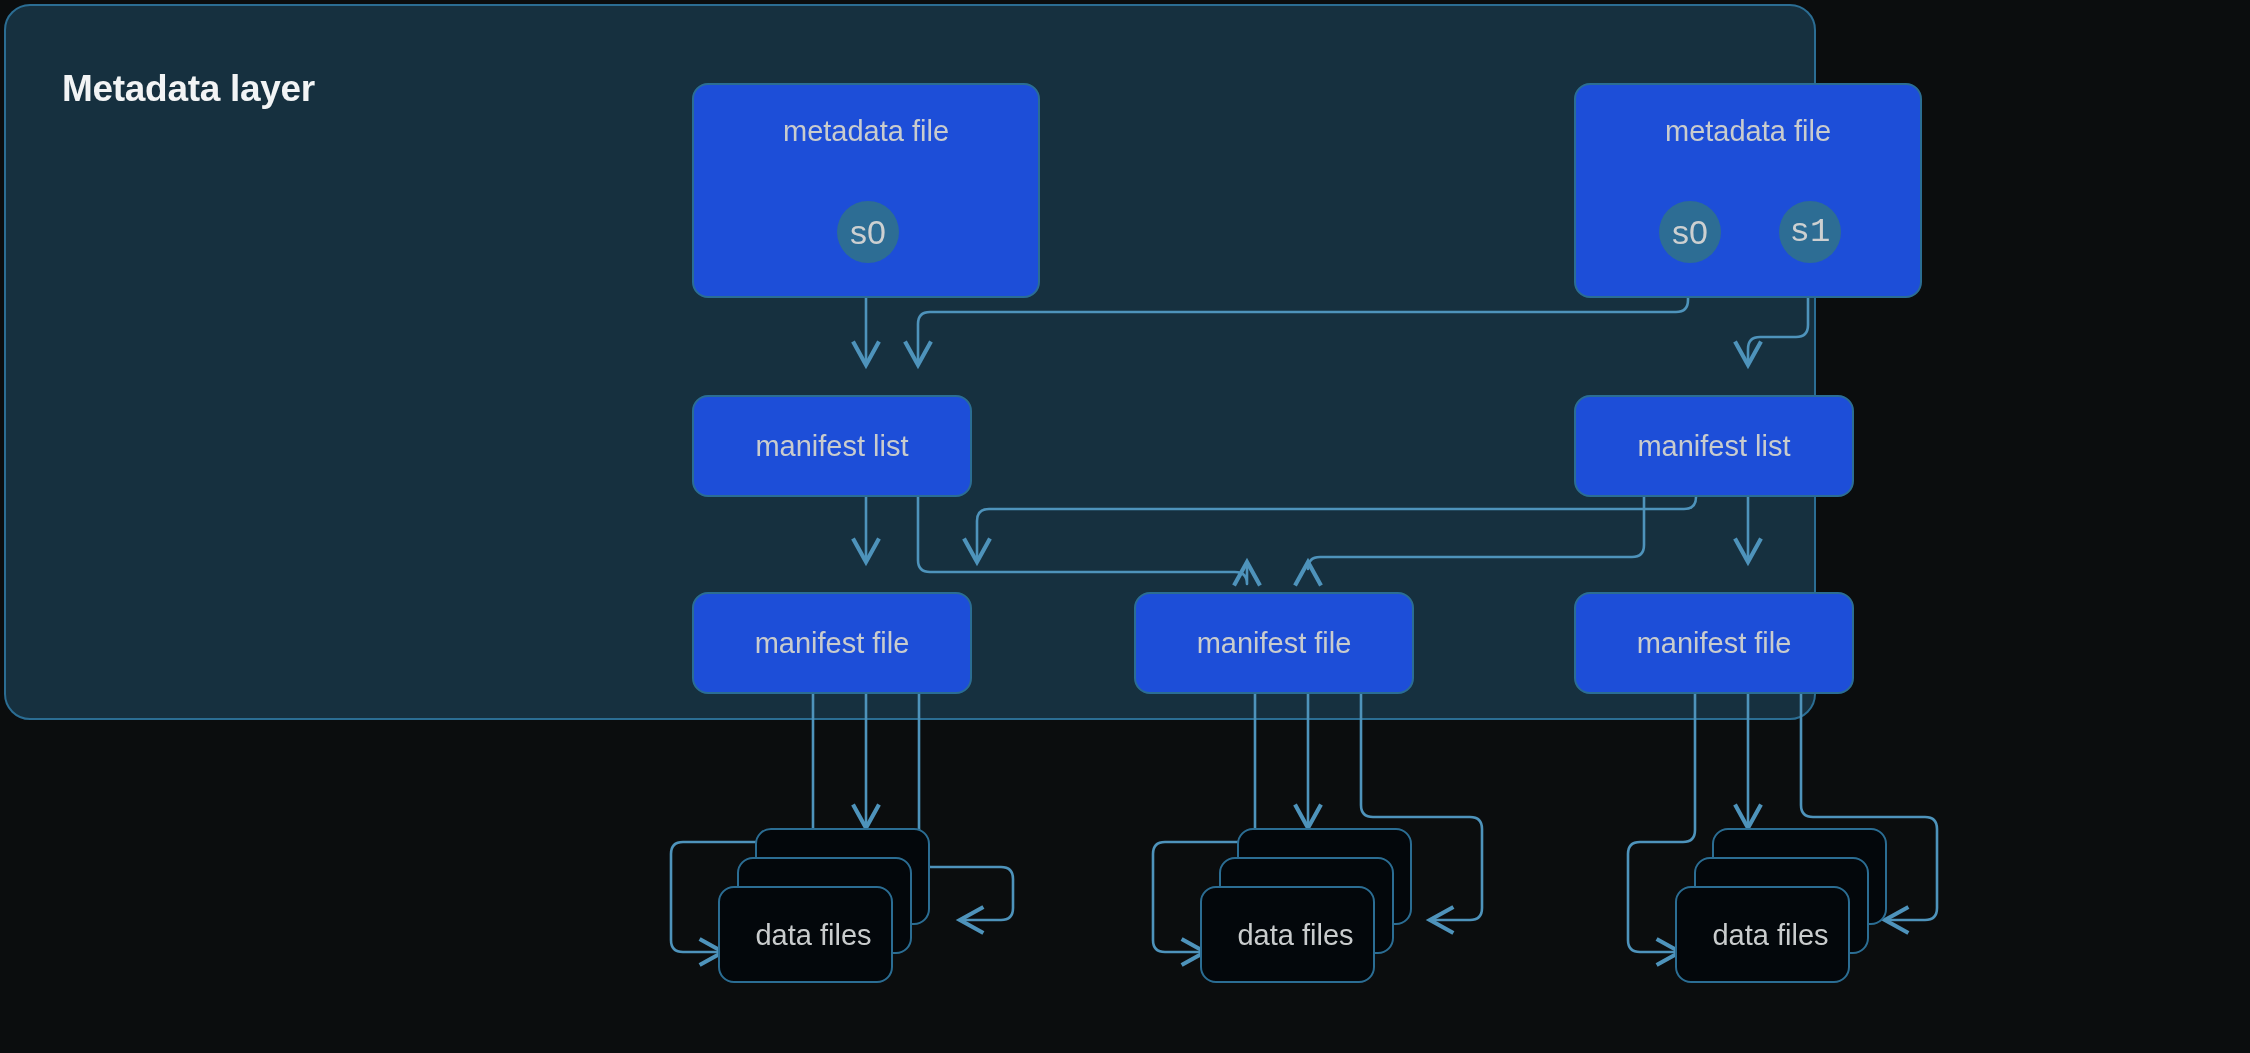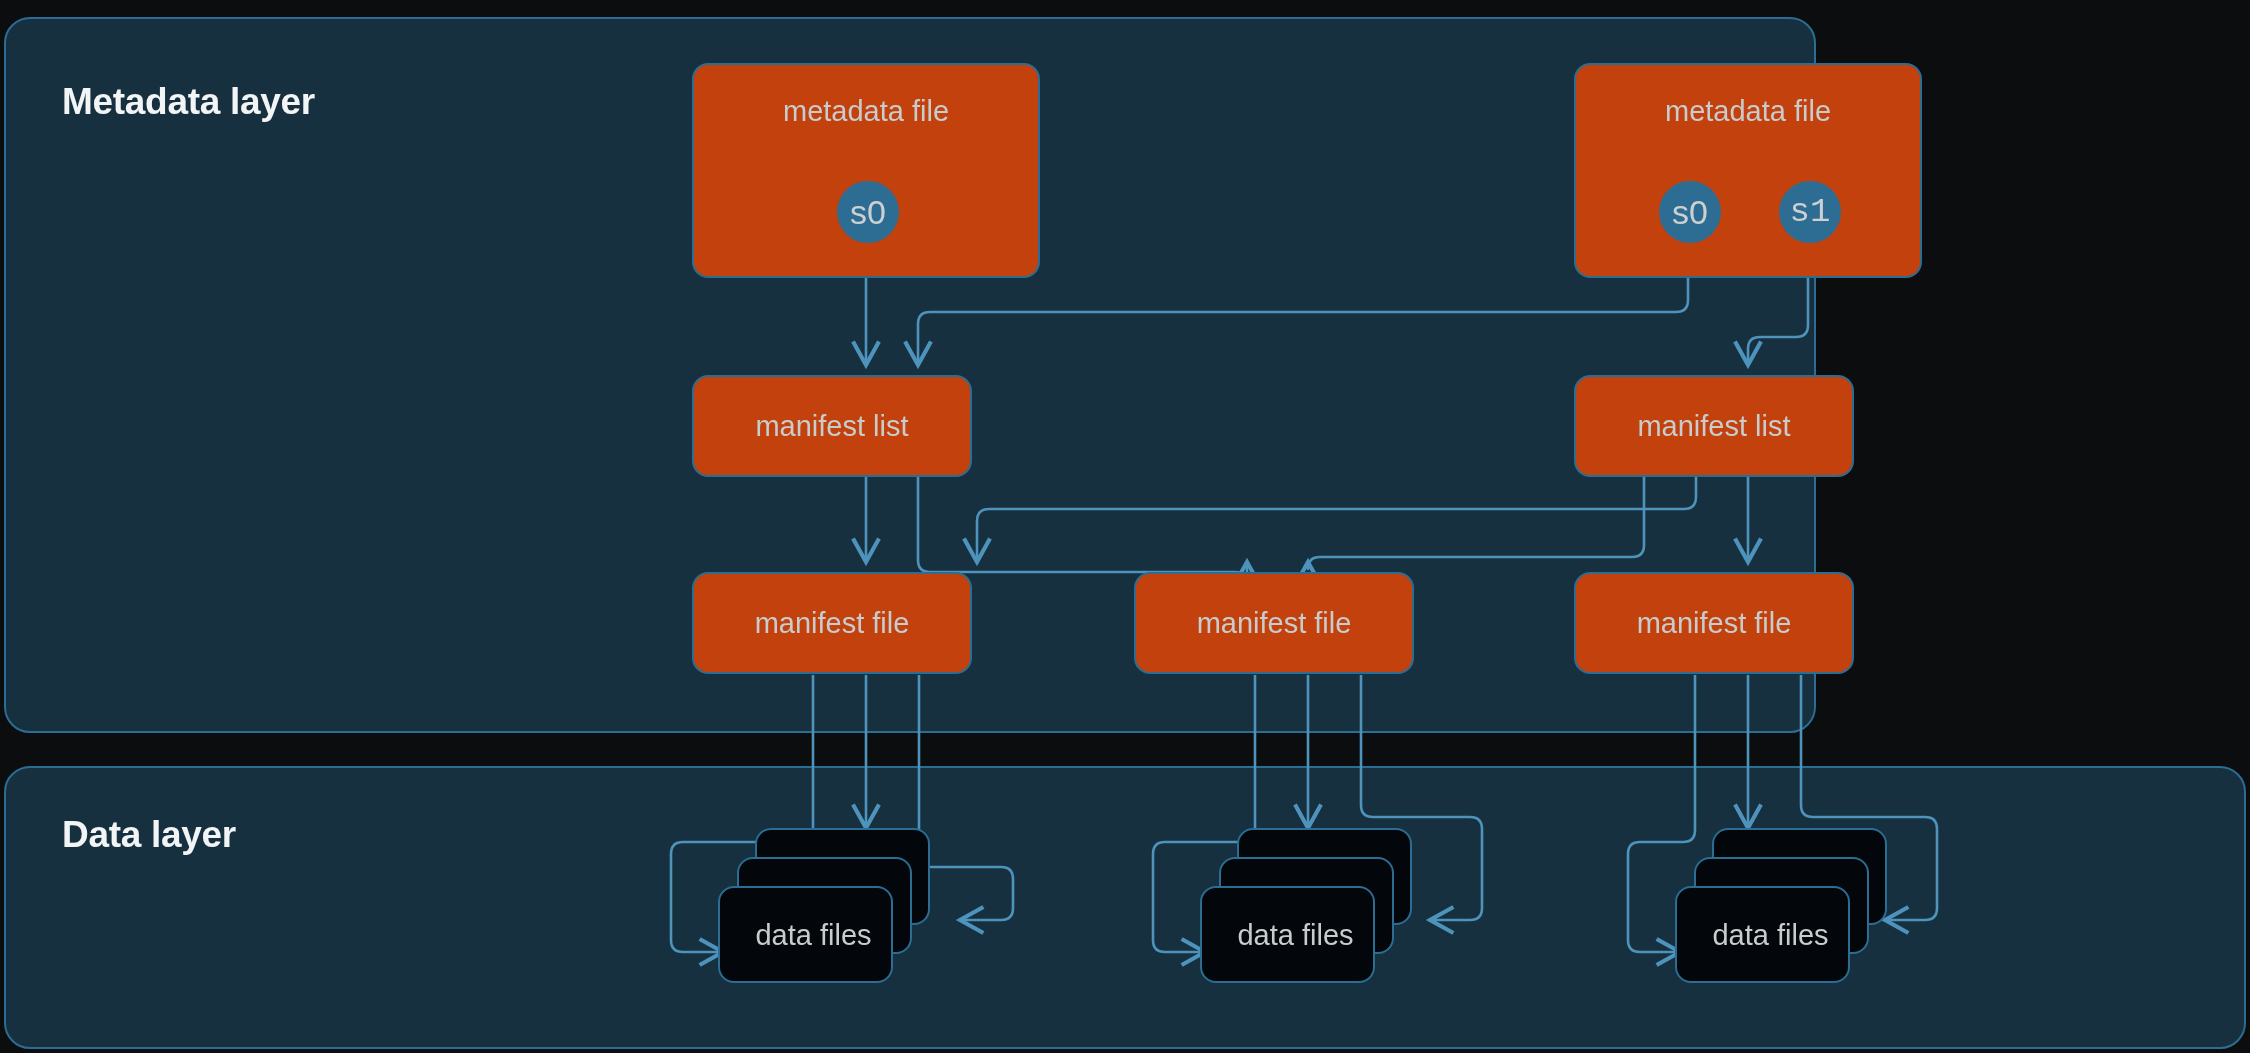--- a/index.html
+++ b/index.html
@@ -20,21 +20,21 @@
     background: #0b0d0e;
   }
   .layer {
     position: absolute;
     left: 4px;
     background: #16303f;
     border: 2px solid #2b6d93;
     border-radius: 26px;
     box-sizing: border-box;
   }
-  #metadata-layer { top: 17px;  width: 1812px; height: 716px; padding-left: 34px; }
+  #metadata-layer { top: 4px;  width: 1812px; height: 716px; padding-left: 34px; }
   #data-layer     { top: 766px; width: 2242px; height: 283px; }
 
   .layer-title {
     position: absolute;
     left: 56px;
     color: #f2f4f5;
     font-size: 37px;
     font-weight: bold;
     letter-spacing: -0.3px;
     white-space: nowrap;
@@ -45,24 +45,25 @@
   
   #edges {
     position: absolute;
     left: 0; top: 0;
     width: 2250px; height: 1053px;
     pointer-events: none;
   }
 
   .node {
     position: absolute;
-    background: #c2410c;
+    background: #1d4ed8;
     border: 2px solid #2b6d93;
     border-radius: 16px;
     box-sizing: border-box;
+    margin-top: 20px;
   }
   .node-label {
     position: absolute;
     left: 0; right: 0;
     text-align: center;
     color: #c9cccd;
     font-size: 29px;
     white-space: nowrap;
   }
 
@@ -119,23 +120,20 @@
 </style>
 </head>
 <body>
 
 <div id="stage">
 
   <div class="layer" id="metadata-layer">
     <div class="layer-title">Metadata layer</div>
   </div>
 
-  <div class="layer" id="data-layer">
-    <div class="layer-title">Data layer</div>
-  </div>
 
   <svg id="edges" viewBox="0 0 2250 1053" width="2250" height="1053">
     <defs>
       <marker id="arrow" viewBox="0 0 12 12" refX="10" refY="6" markerWidth="12" markerHeight="12" orient="auto-start-reverse">
         <path d="M 1 1 L 10 6 L 1 11" fill="none" stroke="#4e93bb" stroke-width="1.6"></path>
       </marker>
     </defs>
     <g fill="none" stroke="#4e93bb" stroke-width="2.6" stroke-linecap="butt" stroke-linejoin="round">
 
       <path d="M 866 240 L 866 365" marker-end="url(#arrow)"></path>

